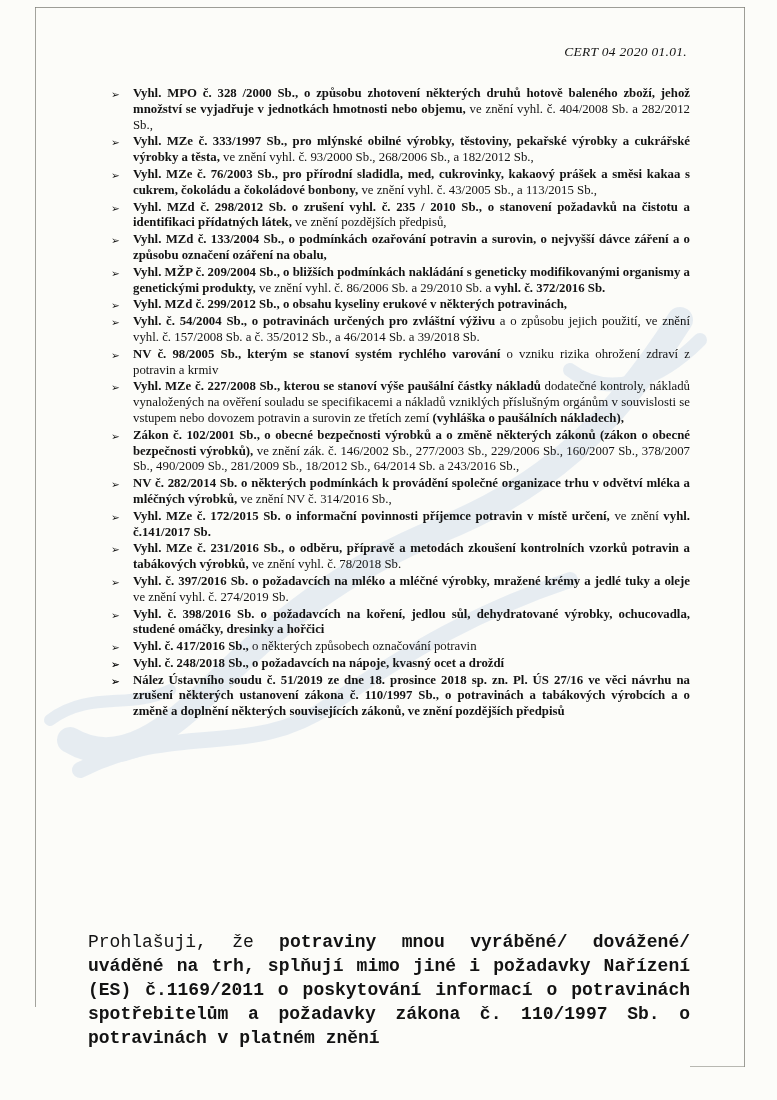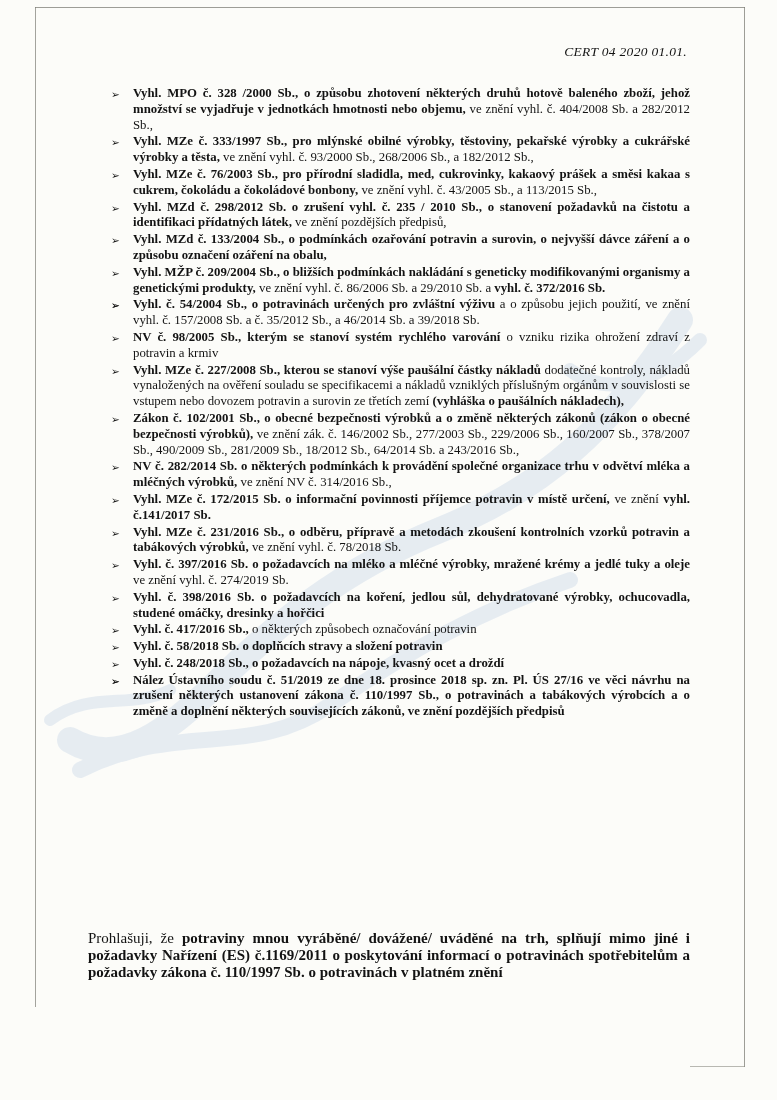--- a/index.html
+++ b/index.html
@@ -38,21 +38,21 @@
   .bullet {
     position:absolute; left:1px; top:1px;
     font-family:"DejaVu Sans", sans-serif;
     font-size:10.5px;
   }
   .rb { font-weight:bold; }
   .rn { font-weight:normal; }
 
   .declaration {
     position:absolute; top:930px; left:88px; right:87px;
-    text-align:justify; font-size:15px; line-height:17px; z-index:2;
+    text-align:justify; font-size:18px; line-height:24px; z-index:2;font-family:Liberation Mono, monospace;
   }
 
   .footer { position:absolute; left:88px; top:1032px; width:601px; z-index:2; }
   .footer-line { width:100%; height:1px; background:#6f6f68; }
   .footer-text { text-align:center; padding-top:5px; font-size:12.6px; }
 </style>
 </head>
 <body>
 
 <div class="page">
@@ -73,32 +73,32 @@
     <span>CERT  04 2020 01.01.</span>
   </div>
 
   <div class="list">
       <div class="item"><span class="bullet">➢</span><span class="rb">Vyhl. MPO č. 328 /2000 Sb., o způsobu zhotovení některých druhů hotově baleného zboží, jehož množství se vyjadřuje v jednotkách hmotnosti nebo objemu,</span><span class="rn"> ve znění vyhl. č. 404/2008 Sb. a 282/2012 Sb.,</span></div>
       <div class="item"><span class="bullet">➢</span><span class="rb">Vyhl. MZe č. 333/1997 Sb., pro mlýnské obilné výrobky, těstoviny, pekařské výrobky a cukrářské výrobky a těsta,</span><span class="rn"> ve znění vyhl. č. 93/2000 Sb., 268/2006 Sb., a 182/2012 Sb.,</span></div>
       <div class="item"><span class="bullet">➢</span><span class="rb">Vyhl. MZe č. 76/2003 Sb., pro přírodní sladidla, med, cukrovinky, kakaový prášek a směsi kakaa s cukrem, čokoládu a čokoládové bonbony,</span><span class="rn"> ve znění vyhl. č. 43/2005 Sb., a 113/2015 Sb.,</span></div>
       <div class="item"><span class="bullet">➢</span><span class="rb">Vyhl. MZd č. 298/2012 Sb. o zrušení vyhl. č. 235 / 2010 Sb., o stanovení požadavků na čistotu a identifikaci přídatných látek,</span><span class="rn"> ve znění pozdějších předpisů,</span></div>
       <div class="item"><span class="bullet">➢</span><span class="rb">Vyhl. MZd č. 133/2004 Sb., o podmínkách ozařování potravin a surovin, o nejvyšší dávce záření a o způsobu označení ozáření na obalu,</span></div>
       <div class="item"><span class="bullet">➢</span><span class="rb">Vyhl. MŽP č. 209/2004 Sb., o bližších podmínkách nakládání s geneticky modifikovanými organismy a genetickými produkty,</span><span class="rn"> ve znění vyhl. č. 86/2006 Sb. a 29/2010 Sb. a </span><span class="rb">vyhl. č. 372/2016 Sb.</span></div>
-      <div class="item"><span class="bullet">➢</span></div>
+      <div class="item"><span class="bullet">➢</span><span class="rb">Vyhl. MZd č. 299/2012 Sb., o obsahu kyseliny erukové v některých potravinách,</span></div>
       <div class="item"><span class="bullet">➢</span><span class="rb">Vyhl. č. 54/2004 Sb., o potravinách určených pro zvláštní výživu</span><span class="rn"> a o způsobu jejich použití, ve znění vyhl. č. 157/2008 Sb. a č. 35/2012 Sb., a 46/2014 Sb. a 39/2018 Sb.</span></div>
       <div class="item"><span class="bullet">➢</span><span class="rb">NV č. 98/2005 Sb., kterým se stanoví systém rychlého varování</span><span class="rn"> o vzniku rizika ohrožení zdraví z potravin a krmiv</span></div>
       <div class="item"><span class="bullet">➢</span><span class="rb">Vyhl. MZe č. 227/2008 Sb., kterou se stanoví výše paušální částky nákladů</span><span class="rn"> dodatečné kontroly, nákladů vynaložených na ověření souladu se specifikacemi a nákladů vzniklých příslušným orgánům v souvislosti se vstupem nebo dovozem potravin a surovin ze třetích zemí </span><span class="rb">(vyhláška o paušálních nákladech),</span></div>
       <div class="item"><span class="bullet">➢</span><span class="rb">Zákon č. 102/2001 Sb., o obecné bezpečnosti výrobků a o změně některých zákonů (zákon o obecné bezpečnosti výrobků),</span><span class="rn"> ve znění zák. č. 146/2002 Sb., 277/2003 Sb., 229/2006 Sb., 160/2007 Sb., 378/2007 Sb., 490/2009 Sb., 281/2009 Sb., 18/2012 Sb., 64/2014 Sb. a 243/2016 Sb.,</span></div>
       <div class="item"><span class="bullet">➢</span><span class="rb">NV č. 282/2014 Sb. o některých podmínkách k provádění společné organizace trhu v odvětví mléka a mléčných výrobků,</span><span class="rn"> ve znění NV č. 314/2016 Sb.,</span></div>
       <div class="item"><span class="bullet">➢</span><span class="rb">Vyhl. MZe č. 172/2015 Sb. o informační povinnosti příjemce potravin v místě určení,</span><span class="rn"> ve znění </span><span class="rb">vyhl. č.141/2017 Sb.</span></div>
       <div class="item"><span class="bullet">➢</span><span class="rb">Vyhl. MZe č. 231/2016 Sb., o odběru, přípravě a metodách zkoušení kontrolních vzorků potravin a tabákových výrobků,</span><span class="rn"> ve znění vyhl. č. 78/2018 Sb.</span></div>
       <div class="item"><span class="bullet">➢</span><span class="rb">Vyhl. č. 397/2016 Sb. o požadavcích na mléko a mléčné výrobky, mražené krémy a jedlé tuky a oleje</span><span class="rn"> ve znění vyhl. č. 274/2019 Sb.</span></div>
       <div class="item"><span class="bullet">➢</span><span class="rb">Vyhl. č. 398/2016 Sb. o požadavcích na koření, jedlou sůl, dehydratované výrobky, ochucovadla, studené omáčky, dresinky a hořčici</span></div>
       <div class="item"><span class="bullet">➢</span><span class="rb">Vyhl. č. 417/2016 Sb.,</span><span class="rn"> o některých způsobech označování potravin</span></div>
-      <div class="item"><span class="bullet">➢</span><span class="rb">Vyhl. č. 58/2018 Sb. o doplňcích stravy a složení potravin</span></div>
+      <div class="item"><span class="bullet">➢</span></div>
       <div class="item"><span class="bullet">➢</span><span class="rb">Vyhl. č. 248/2018 Sb., o požadavcích na nápoje, kvasný ocet a droždí</span></div>
       <div class="item"><span class="bullet">➢</span></div>
       <div class="item"><span class="bullet">➢</span><span class="rb">Nález Ústavního soudu č. 51/2019 ze dne 18. prosince 2018 sp. zn. Pl. ÚS 27/16 ve věci návrhu na zrušení některých ustanovení zákona č. 110/1997 Sb., o potravinách a tabákových výrobcích a o změně a doplnění některých souvisejících zákonů, ve znění pozdějších předpisů</span></div>
     </div>
 
   <p class="declaration"><span class="rn">Prohlašuji, že </span><span class="rb">potraviny mnou vyráběné/ dovážené/ uváděné na trh, splňují mimo jiné i požadavky Nařízení (ES) č.1169/2011 o poskytování informací o potravinách spotřebitelům a požadavky zákona č. 110/1997 Sb. o potravinách v platném znění</span></p>
 
 
 </div>
 

